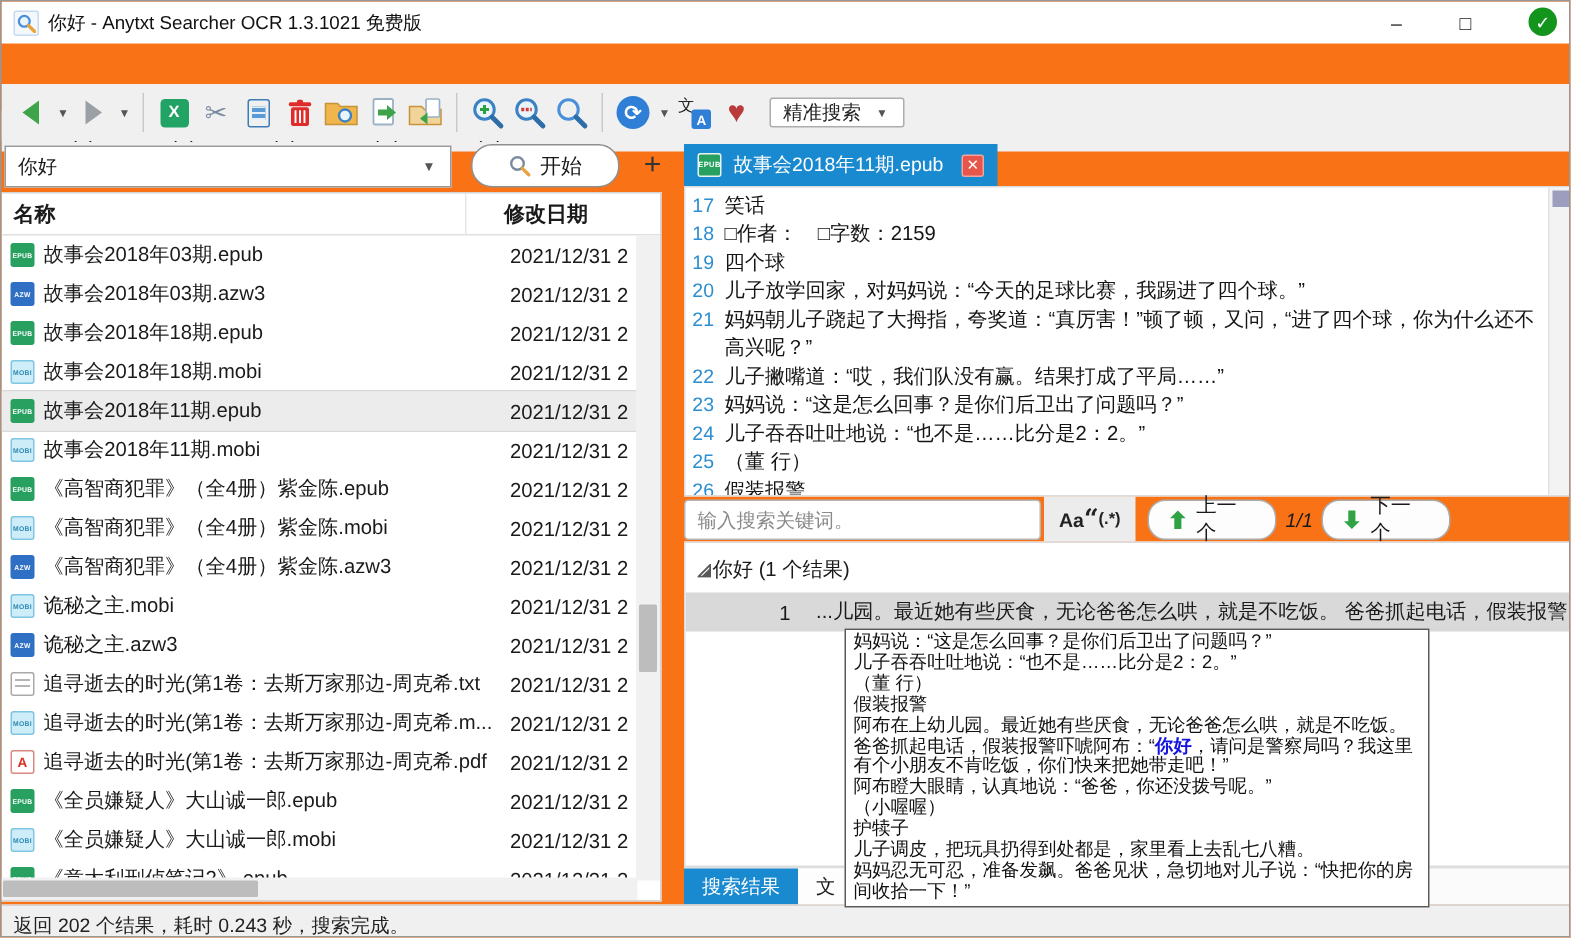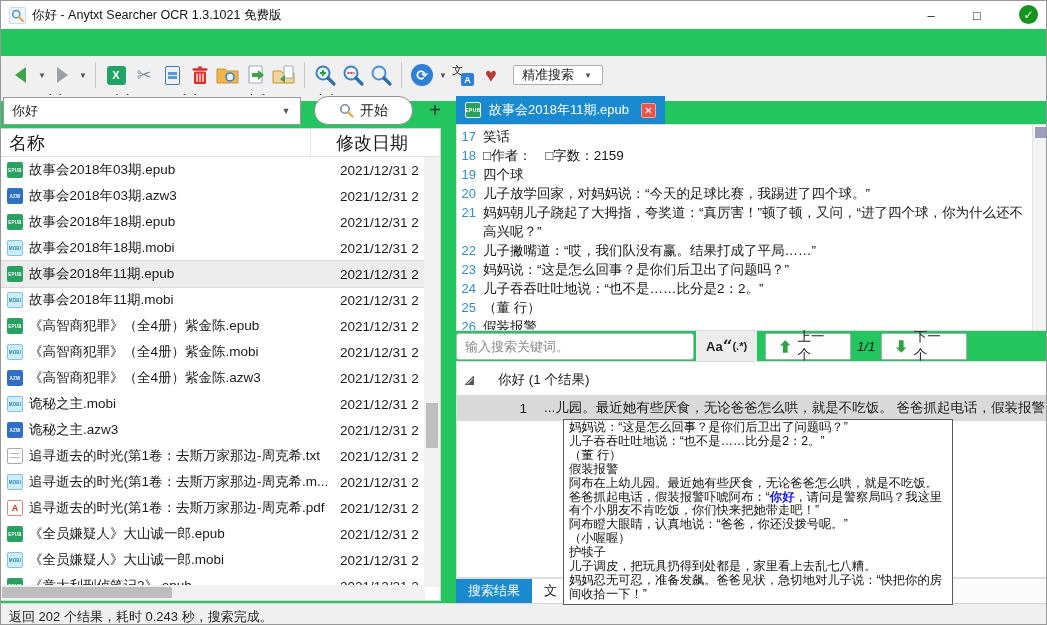--- a/index.html
+++ b/index.html
@@ -1,17 +1,17 @@
 <!DOCTYPE html>
 <html><head>
 <meta charset="utf-8">
 <style>
   * { box-sizing: border-box; margin: 0; padding: 0; }
   html,body { background:#e8e8e8; font-family:"Liberation Sans","DejaVu Sans",sans-serif; }
-  .window { position:relative; width:1047px; height:625px; background:#22c55e; border:1px solid #979797; overflow:hidden; font-size:13px; color:#1a1a1a; }
+  .window { position:relative; width:1047px; height:625px; background:#f97316; border:1px solid #979797; overflow:hidden; font-size:13px; color:#1a1a1a; }
 
   
   .titlebar { position:absolute; left:0; top:0; width:100%; height:28px; background:#ffffff; display:flex; align-items:center; }
   .app-icon { width:17px; height:17px; margin:0 6px 0 8px; border:1px solid #c6d9ee; background:#f3f8fd; border-radius:2px; display:flex; align-items:center; justify-content:center; }
   .title-text { font-size:12.5px; color:#111; }
   .win-controls { margin-left:auto; display:flex; height:100%; }
   .win-btn { width:46px; height:100%; display:flex; align-items:center; justify-content:center; font-size:13px; color:#222; }
 
   
   .menubar { position:absolute; left:0; top:28px; width:100%; height:27px; background:#f0f0f0; display:flex; align-items:center; padding-left:8px;margin-top:45px; }
@@ -42,21 +42,21 @@
   .start-btn { position:absolute; left:313px; top:95px; width:99px; height:29px; background:#fff; border:1px solid #8f8f8f; border-radius:14px; display:flex; align-items:center; justify-content:center; gap:6px; font-size:14px; }
   .plus-btn { position:absolute; left:420px; top:95px; width:28px; height:29px; display:flex; align-items:center; justify-content:center; font-size:20px; color:#333; }
 
   
   .doc-tab { position:absolute; left:455px; top:95px; height:28px; background:#1a8ad0; color:#fff; display:flex; align-items:center; padding:0 9px; gap:8px; font-size:13px; }
   .ftab-ic { width:16px; height:16px; border-radius:2px; background:#27a060; border:1px solid #e9f5ee; color:#fff; font-size:5px; font-weight:bold; display:flex; align-items:center; justify-content:center; letter-spacing:.3px; }
   .tab-close { width:15px; height:15px; margin-left:4px; background:#e8554a; border:1px solid #f2a49e; border-radius:2px; color:#fff; font-size:10px; font-weight:bold; line-height:13px; text-align:center; }
 
   
   .filelist { position:absolute; left:0; top:127px; width:440px; height:473px; background:#fff; border:1px solid #d4d4d4; border-left:none; }
-  .fl-header { height:28px; border-bottom:1px solid #e0e0e0; display:flex; align-items:center; font-weight:normal; font-size:18px; }
+  .fl-header { height:28px; border-bottom:1px solid #e0e0e0; display:flex; align-items:center; font-weight:bold; font-size:14px; }
   .fl-h-name { width:310px; padding-left:8px; border-right:1px solid #e6e6e6; height:100%; display:flex; align-items:center; }
   .fl-h-date { padding-left:25px; }
   .fl-rows { position:absolute; left:0; top:28px; width:424px; height:430px; overflow:hidden; }
   .fl-row { height:26px; display:flex; align-items:center; white-space:nowrap; }
   .fl-row.sel { background:#ececec; outline:1px solid #d9d9d9; }
   .fic { flex:0 0 16px; height:16px; margin:0 6px 0 6px; border-radius:2px; font-size:4.5px; font-weight:bold; display:flex; align-items:center; justify-content:center; letter-spacing:.2px; }
   .fic-epub { background:#27a060; color:#fff; }
   .fic-azw3 { background:#2f6fc4; color:#fff; }
   .fic-mobi { background:#cdeef8; border:1px solid #7fc4e0; color:#2e89b5; }
   .fic-txt  { background:#fff; border:1px solid #a9a9a9; background-image:repeating-linear-gradient(to bottom,#b5b5b5 0 1px,transparent 1px 4px); background-clip:content-box; padding:3px 2px; }
@@ -78,28 +78,28 @@
   .ed-scroll .thumb { position:absolute; left:2px; top:2px; width:11px; height:11px; background:#9d9dbd; }
 
   
   .findbar { position:absolute; left:455px; top:330px; width:592px; height:30px; display:flex; align-items:center; }
   .find-input { width:238px; height:27px; border:1px solid #b5b5b5; border-radius:3px; background:#fff; padding:0 8px; font-size:13px; font-family:inherit; color:#222; }
   .find-input::placeholder { color:#8a8a8a; }
   .find-opts { display:flex; align-items:center; background:#ececec; height:30px; padding:0 10px; margin-left:2px; }
   .fo { font-weight:bold; color:#222; font-size:13px; }
   .fo-quote { font-family:"DejaVu Serif",serif; font-size:17px; line-height:10px; }
   .fo-regex { font-size:11px; }
-  .nav-btn { height:27px; display:flex; align-items:center; justify-content:center; gap:7px; background:#fdfdfd; border:1px solid #ababab; border-radius:2px; font-size:13.5px; padding:0 14px; }
+  .nav-btn { height:27px; display:flex; align-items:center; justify-content:center; gap:7px; background:#fdfdfd; border:1px solid #ababab; border-radius:12px; font-size:13.5px; padding:0 14px; }
   .nav-prev { margin-left:8px; width:86px; }
   .nav-next { width:86px; }
   .nav-count { padding:0 6px; font-size:13px;font-style:italic; }
 
   
   .results { position:absolute; left:455px; top:360px; width:592px; height:217px; background:#fff; border:1px solid #dcdcdc; overflow:hidden; }
-  .res-group { display:flex; align-items:center; gap:24px; padding:9px 0 6px 8px; font-size:13.5px; }
+  .res-group { display:flex; align-items:center; gap:1px; padding:9px 0 6px 8px; font-size:13.5px; }
   .res-row { margin-left:0; height:26px; display:flex; align-items:center; background:#d9d9d9; white-space:nowrap; overflow:hidden; font-size:13.5px; }
   .res-idx { flex:0 0 70px; text-align:right; }
   .res-txt { padding-left:17px; overflow:hidden; }
 
   
   .bottom-tabs { position:absolute; left:455px; top:577px; width:592px; height:25px; background:#fbfbfb; border-top:1px solid #e0e0e0; display:flex; }
   .btab { height:100%; display:flex; align-items:center; padding:0 12px; font-size:13px; }
   .btab.active { background:#1a8ad0; color:#fff; }
   .btab.plain { background:#fdfdfd; border-right:1px solid #e3e3e3; min-width:58px; }
 

